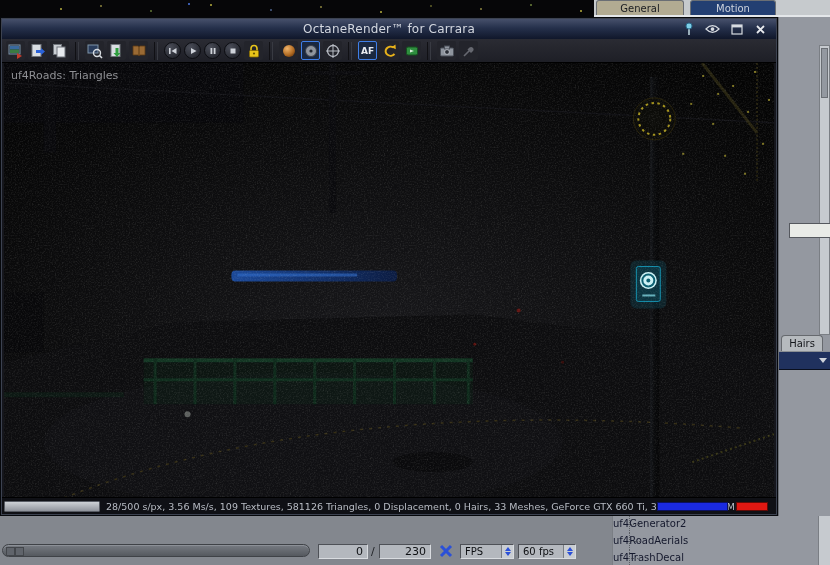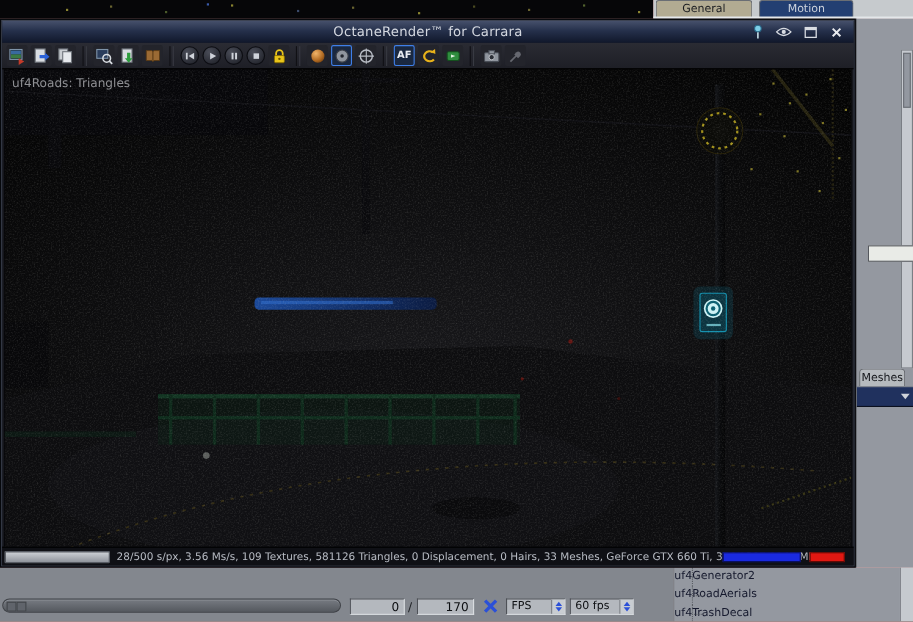--- a/index.html
+++ b/index.html
@@ -93,34 +93,34 @@
   <div class="abs tabs-bg"></div>
   <div class="abs tab tab-general">General</div>
   <div class="abs tab tab-motion">Motion</div>
   <div class="abs tabs-underline"></div>
 
   <div class="abs right-panel">
     <div class="rp-scroll-track">
       <div class="rp-scroll-thumb"></div>
     </div>
     <div class="rp-field"></div>
-    <div class="clips-tab">Meshes</div>
+    <div class="clips-tab">Hairs</div>
     <div class="rp-dropdown">
         <span class="arr"></span>
       </div>
   </div>
 
   <div class="abs timeline">
     <div class="scrubber">
       <span class="scrub-nub" style="left:3px;"></span>
       <span class="scrub-nub" style="left:12px;"></span>
     </div>
     <div class="frame-field" style="left:318px;width:50px;">0</div>
     <div class="range-sep">/</div>
-    <div class="frame-field" style="left:379px;width:52px;">170</div>
+    <div class="frame-field" style="left:379px;width:52px;">230</div>
     <div class="cancel-x">
       <svg width="18" height="16" viewBox="0 0 18 16">
           <path d="M4 3 L14 13 M14 3 L4 13" stroke="#2b50d8" stroke-width="3" fill="none"></path>
         </svg>
     </div>
     <div class="combo" style="left:460px;width:54px;">
       <span class="lbl">FPS</span>
       <span class="spin">
           <span class="up"></span>
           <span class="dn"></span>

